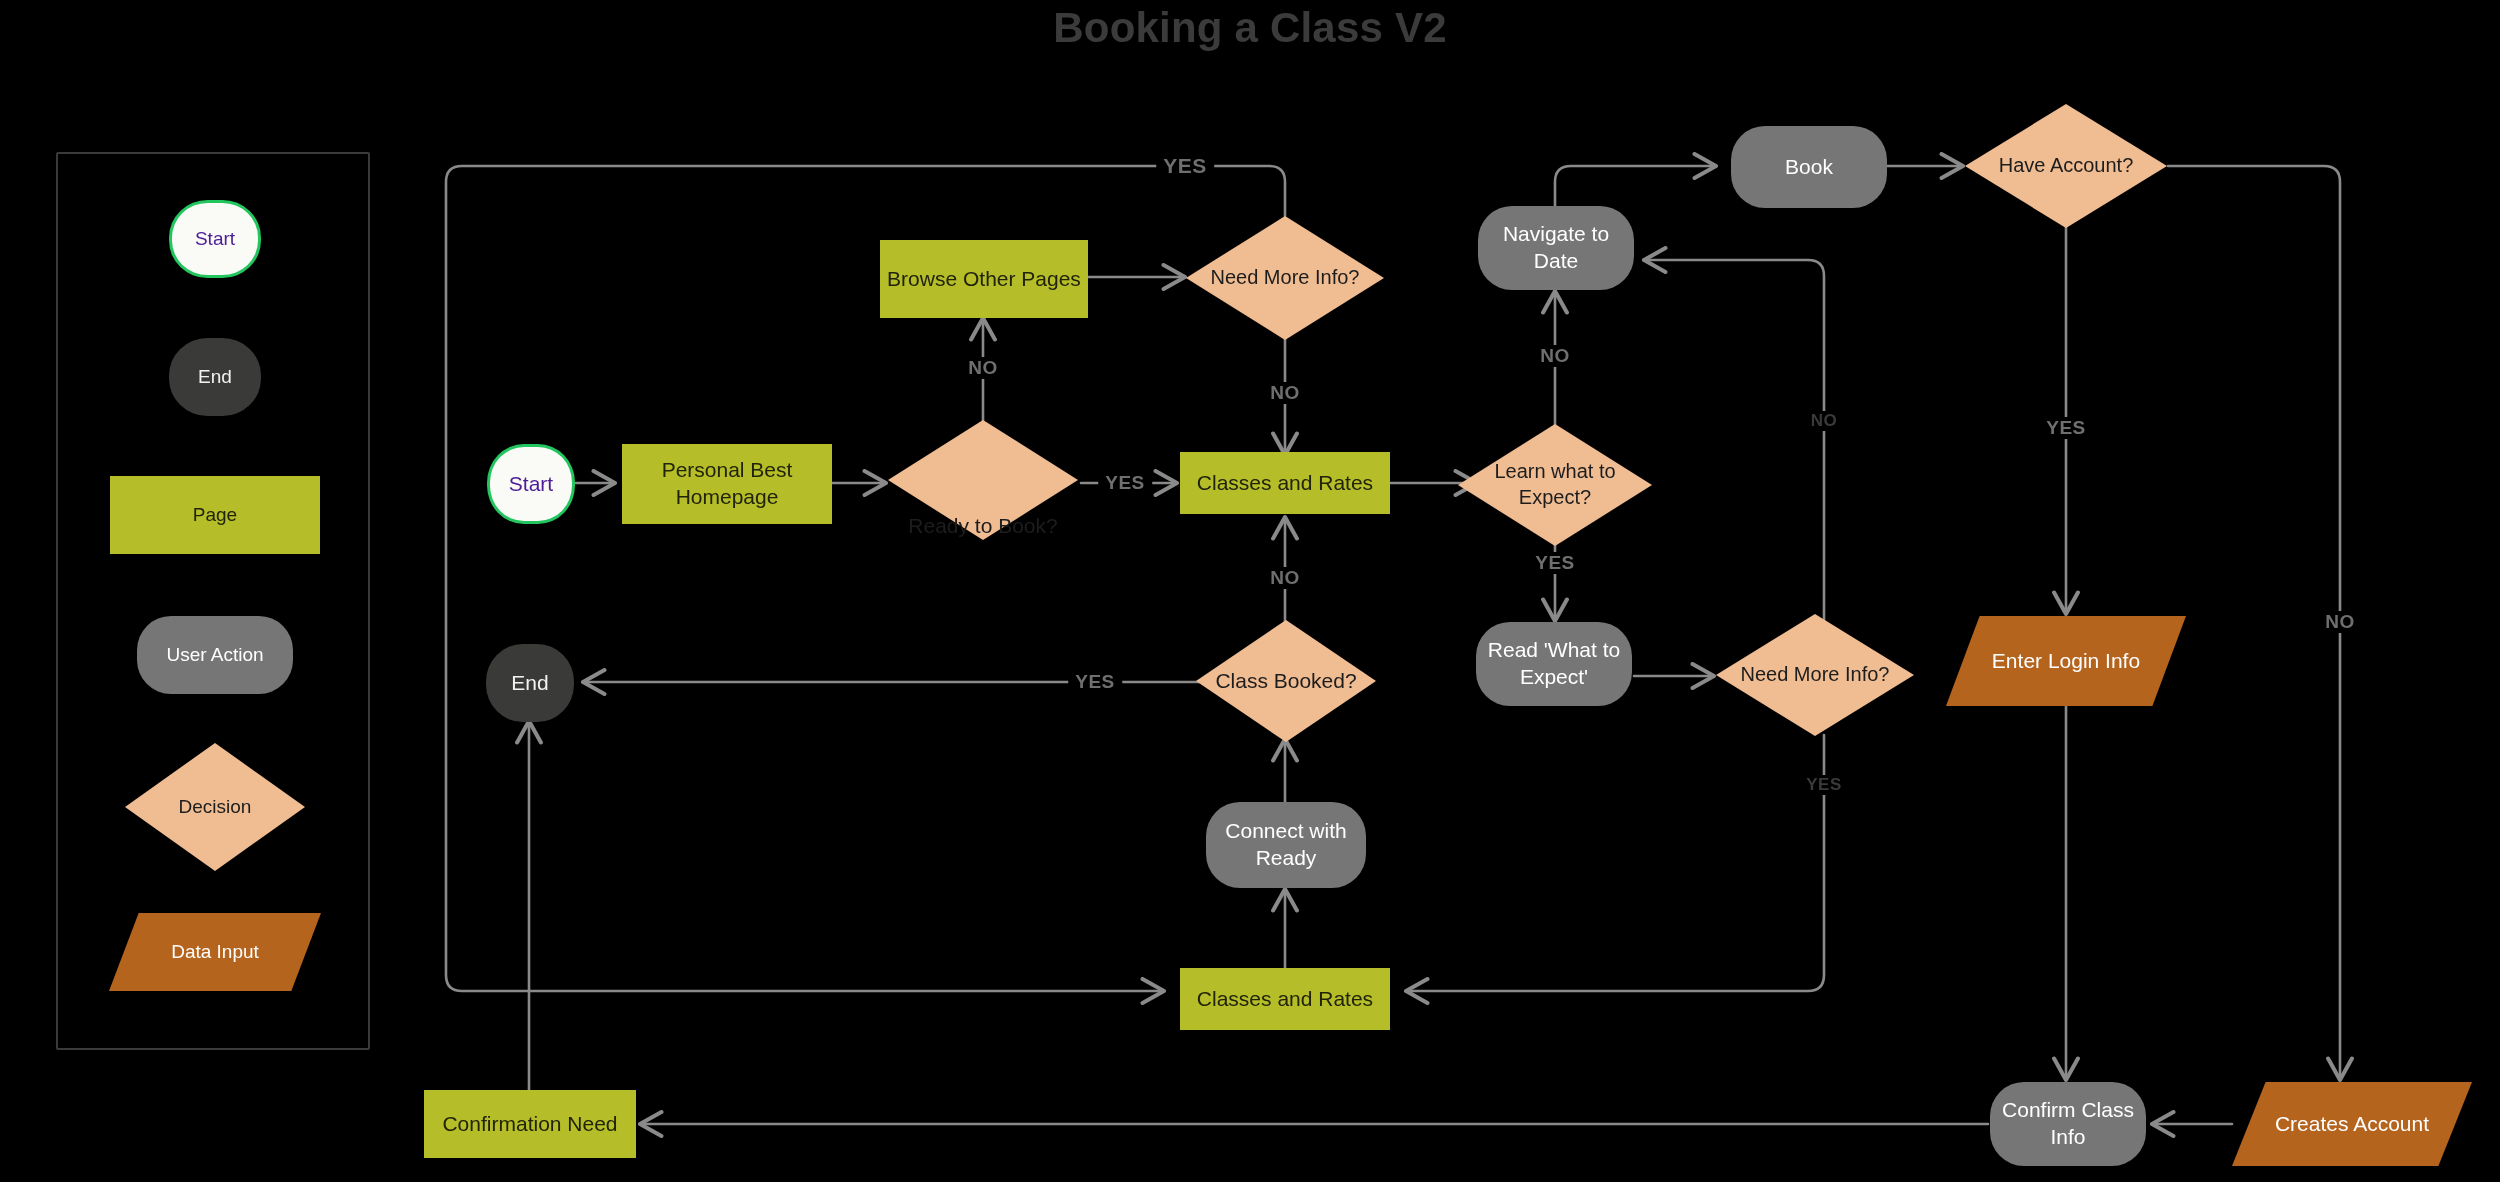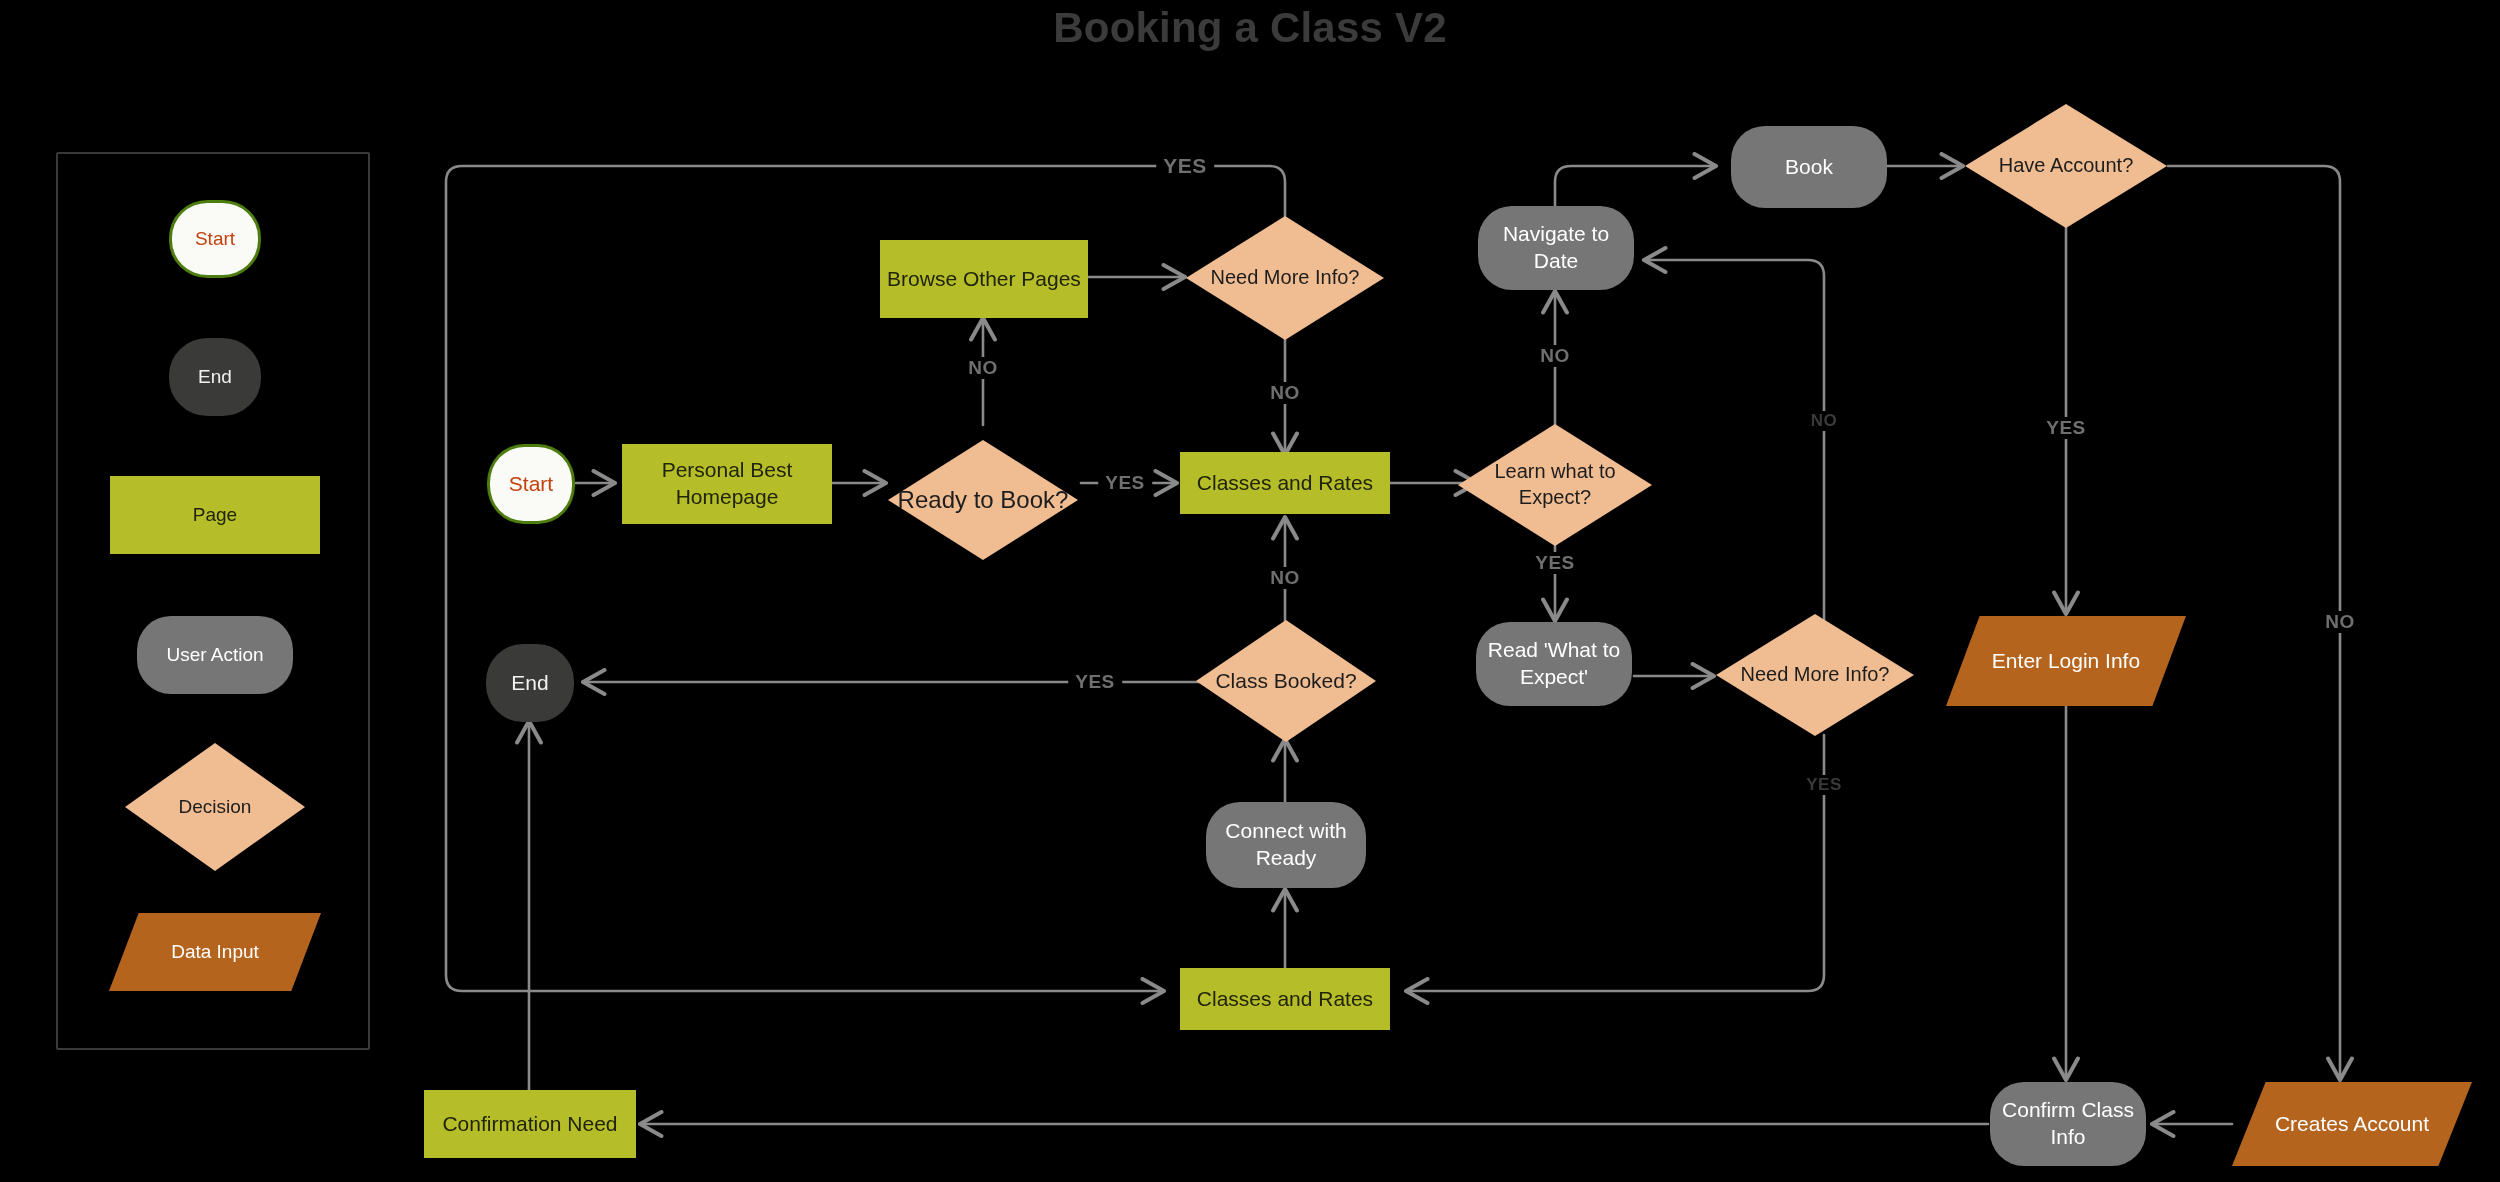--- a/index.html
+++ b/index.html
@@ -22,21 +22,21 @@
     position:absolute;left:56px;top:152px;width:314px;height:898px;
     border:2px solid #3a3a3a;border-radius:2px;box-sizing:border-box;
   }
   .lg-item{position:absolute;left:0;width:314px;display:flex;align-items:center;justify-content:center;}
 
   
   .node{position:absolute;box-sizing:border-box;display:flex;align-items:center;
         justify-content:center;text-align:center;line-height:1.28;}
   .node .lbl{display:block;padding:0 6px;pointer-events:none;}
 
-  .n-start{background:#fafaf7;color:#c2410c;border:3px solid #4d7c0f;border-radius:42%/48%;}
+  .n-start{background:#fafaf7;color:#4c1d95;border:3px solid #22c55e;border-radius:42%/48%;}
   .n-end{background:#3a3a38;color:#f2f2f2;border-radius:42%/48%;}
   .n-page{background:#b5bd29;color:#22240a;}
   .n-action{background:#767676;color:#ffffff;border-radius:34px;}
   .n-decision{background:transparent;color:#1d1d1d;}
   .n-decision .dia{position:absolute;left:0;top:0;width:100%;height:100%;
        background:#f0bc92;clip-path:polygon(50% 0,100% 50%,50% 100%,0 50%);}
   .n-decision .lbl{position:relative;z-index:2;}
   .n-data{background:transparent;color:#ffffff;}
   .n-data .par{position:absolute;left:0;top:0;width:100%;height:100%;
        background:#b5641e;clip-path:polygon(14% 0,100% 0,86% 100%,0 100%);}
@@ -173,21 +173,21 @@
   <div class="edge-label" style="left:1285px;top:578px;">NO</div>
 
   <div class="node n-start" style="left:487px;top:444px;width:88px;height:80px;font-size:21px;">
     <span class="lbl">Start</span>
   </div>
 
   <div class="node n-page" style="left:622px;top:444px;width:210px;height:80px;font-size:21px;">
     <span class="lbl">Personal Best Homepage</span>
   </div>
 
-  <div class="node n-decision" style="left:888px;top:440px;width:190px;height:120px;font-size:24px;">
+  <div class="node n-decision" style="left:888px;top:420px;width:190px;height:120px;font-size:21px;align-items:flex-end;">
     <span class="dia"></span>
     <span class="lbl">Ready to Book?</span>
   </div>
 
   <div class="node n-page" style="left:880px;top:240px;width:208px;height:78px;font-size:21px;">
     <span class="lbl">Browse Other Pages</span>
   </div>
 
   <div class="node n-decision" style="left:1186px;top:216px;width:198px;height:124px;font-size:20px;">
     <span class="dia"></span>

